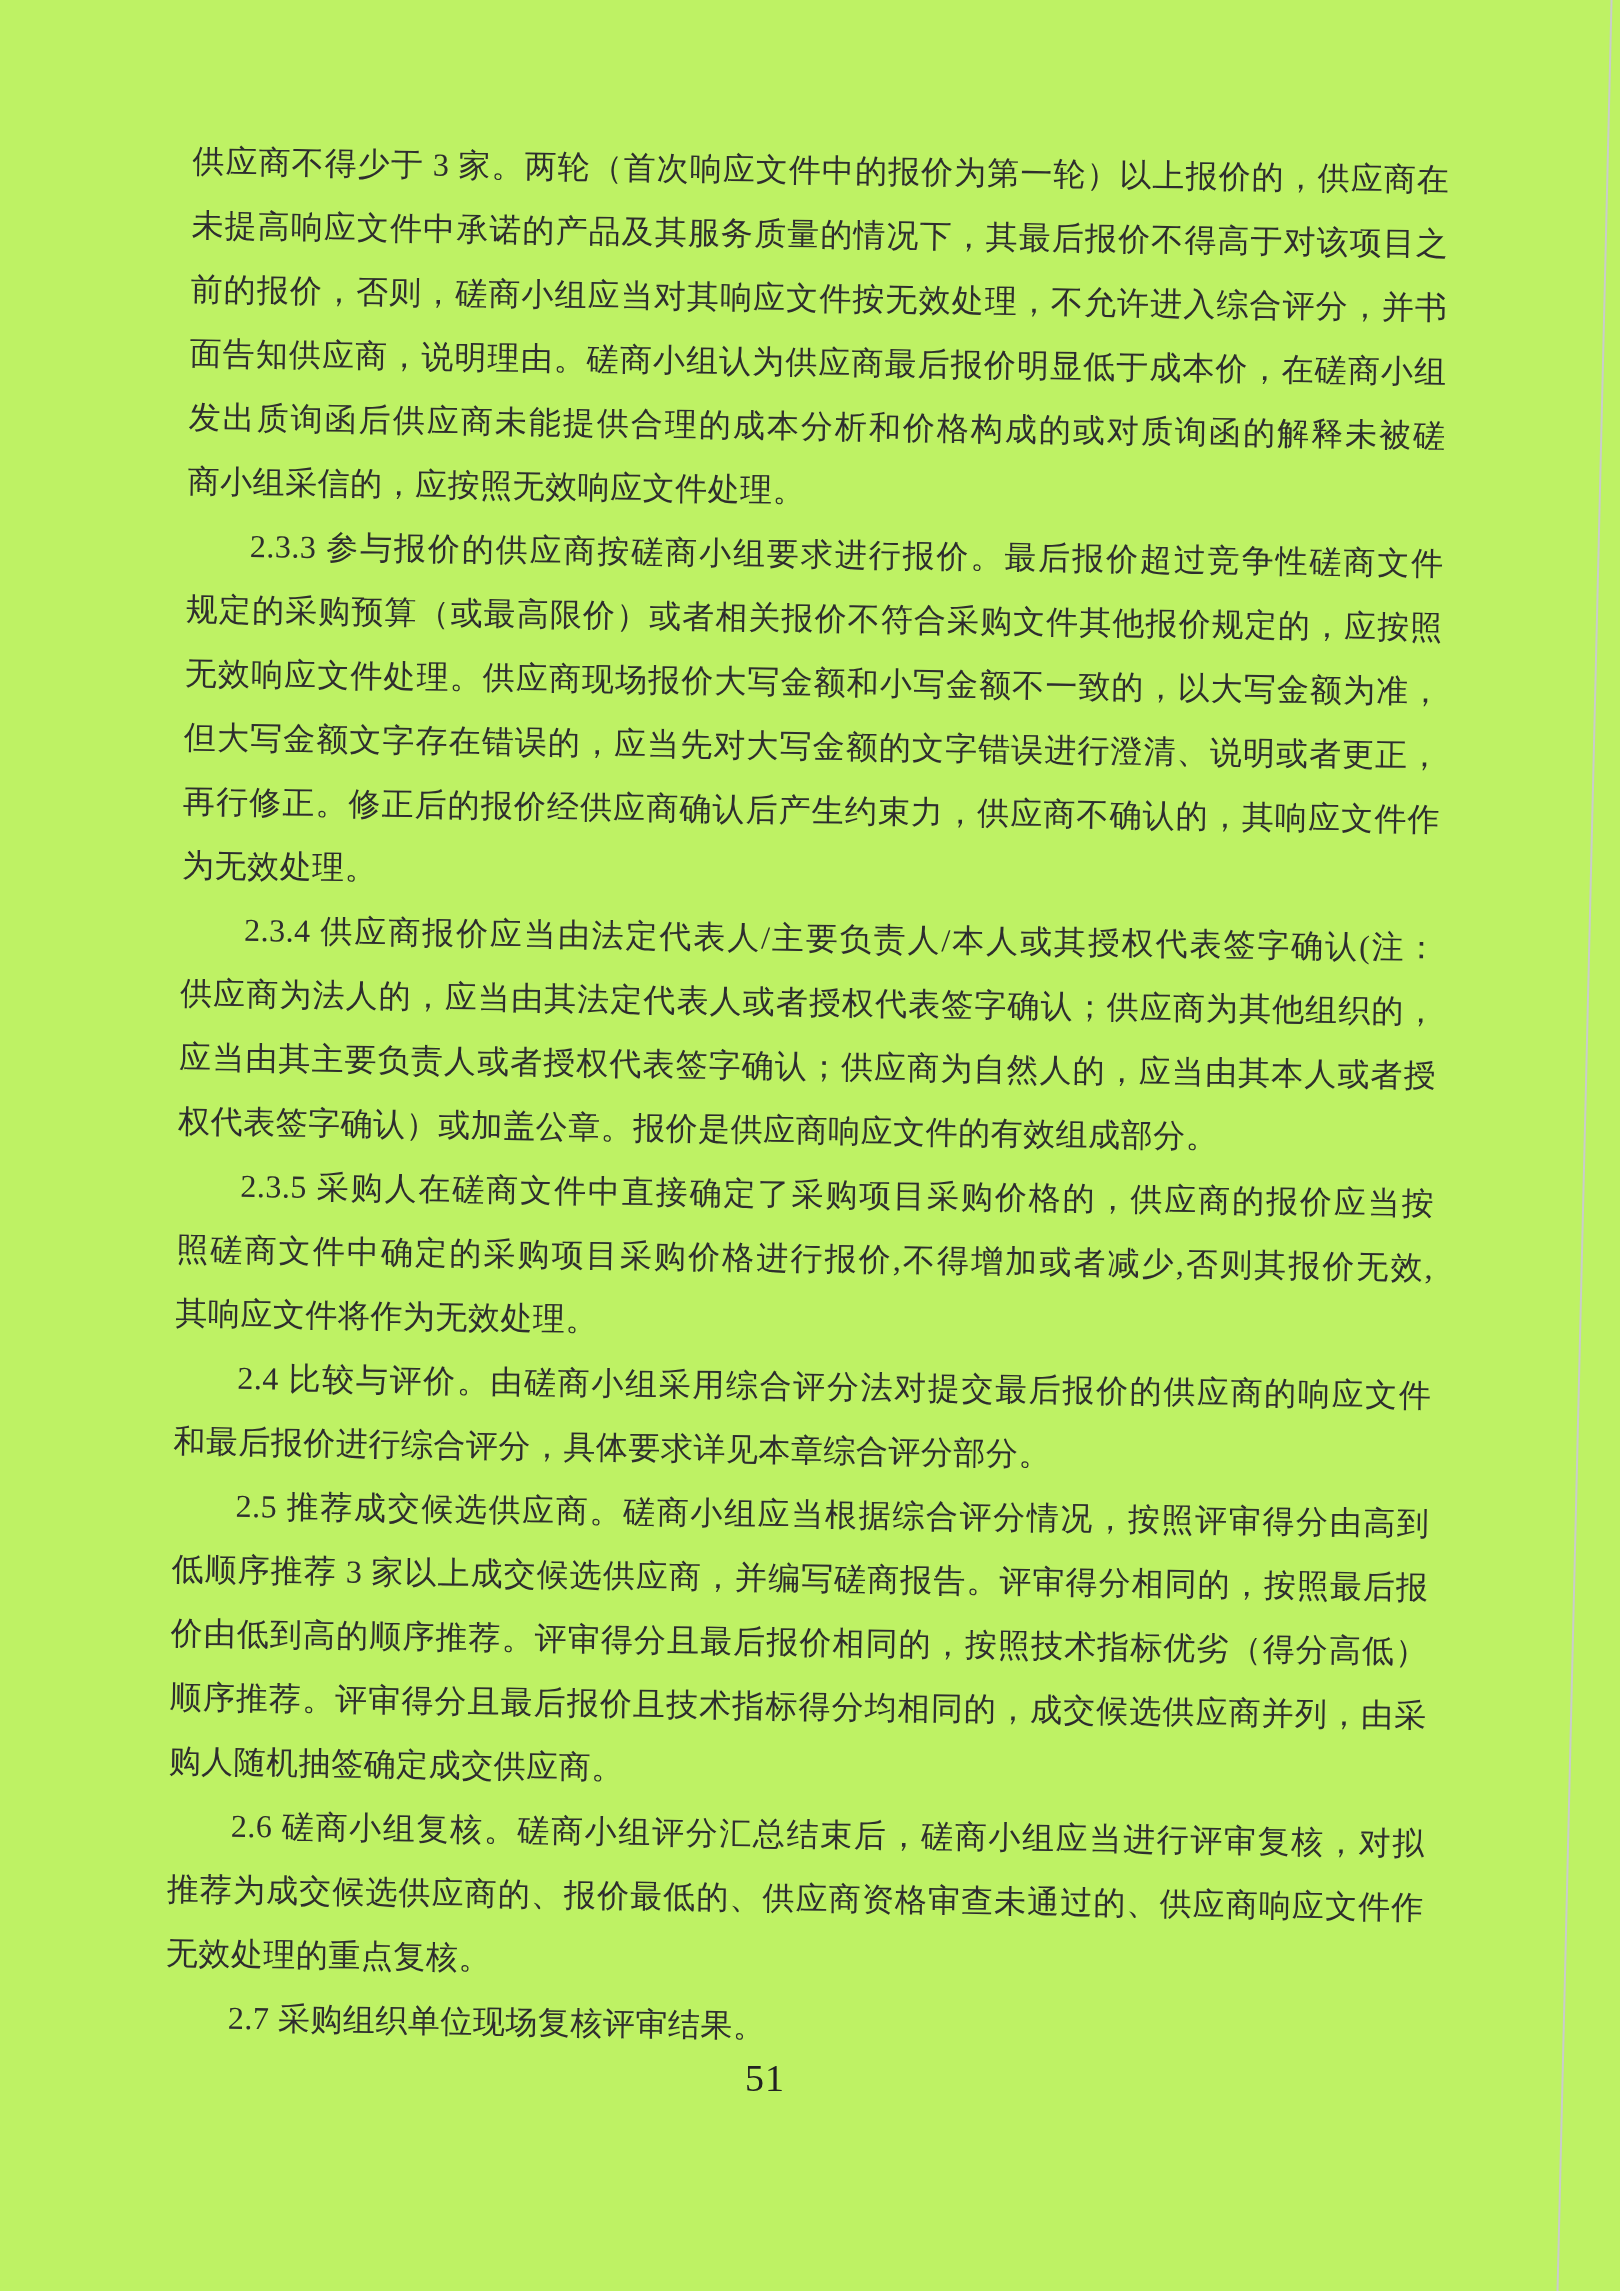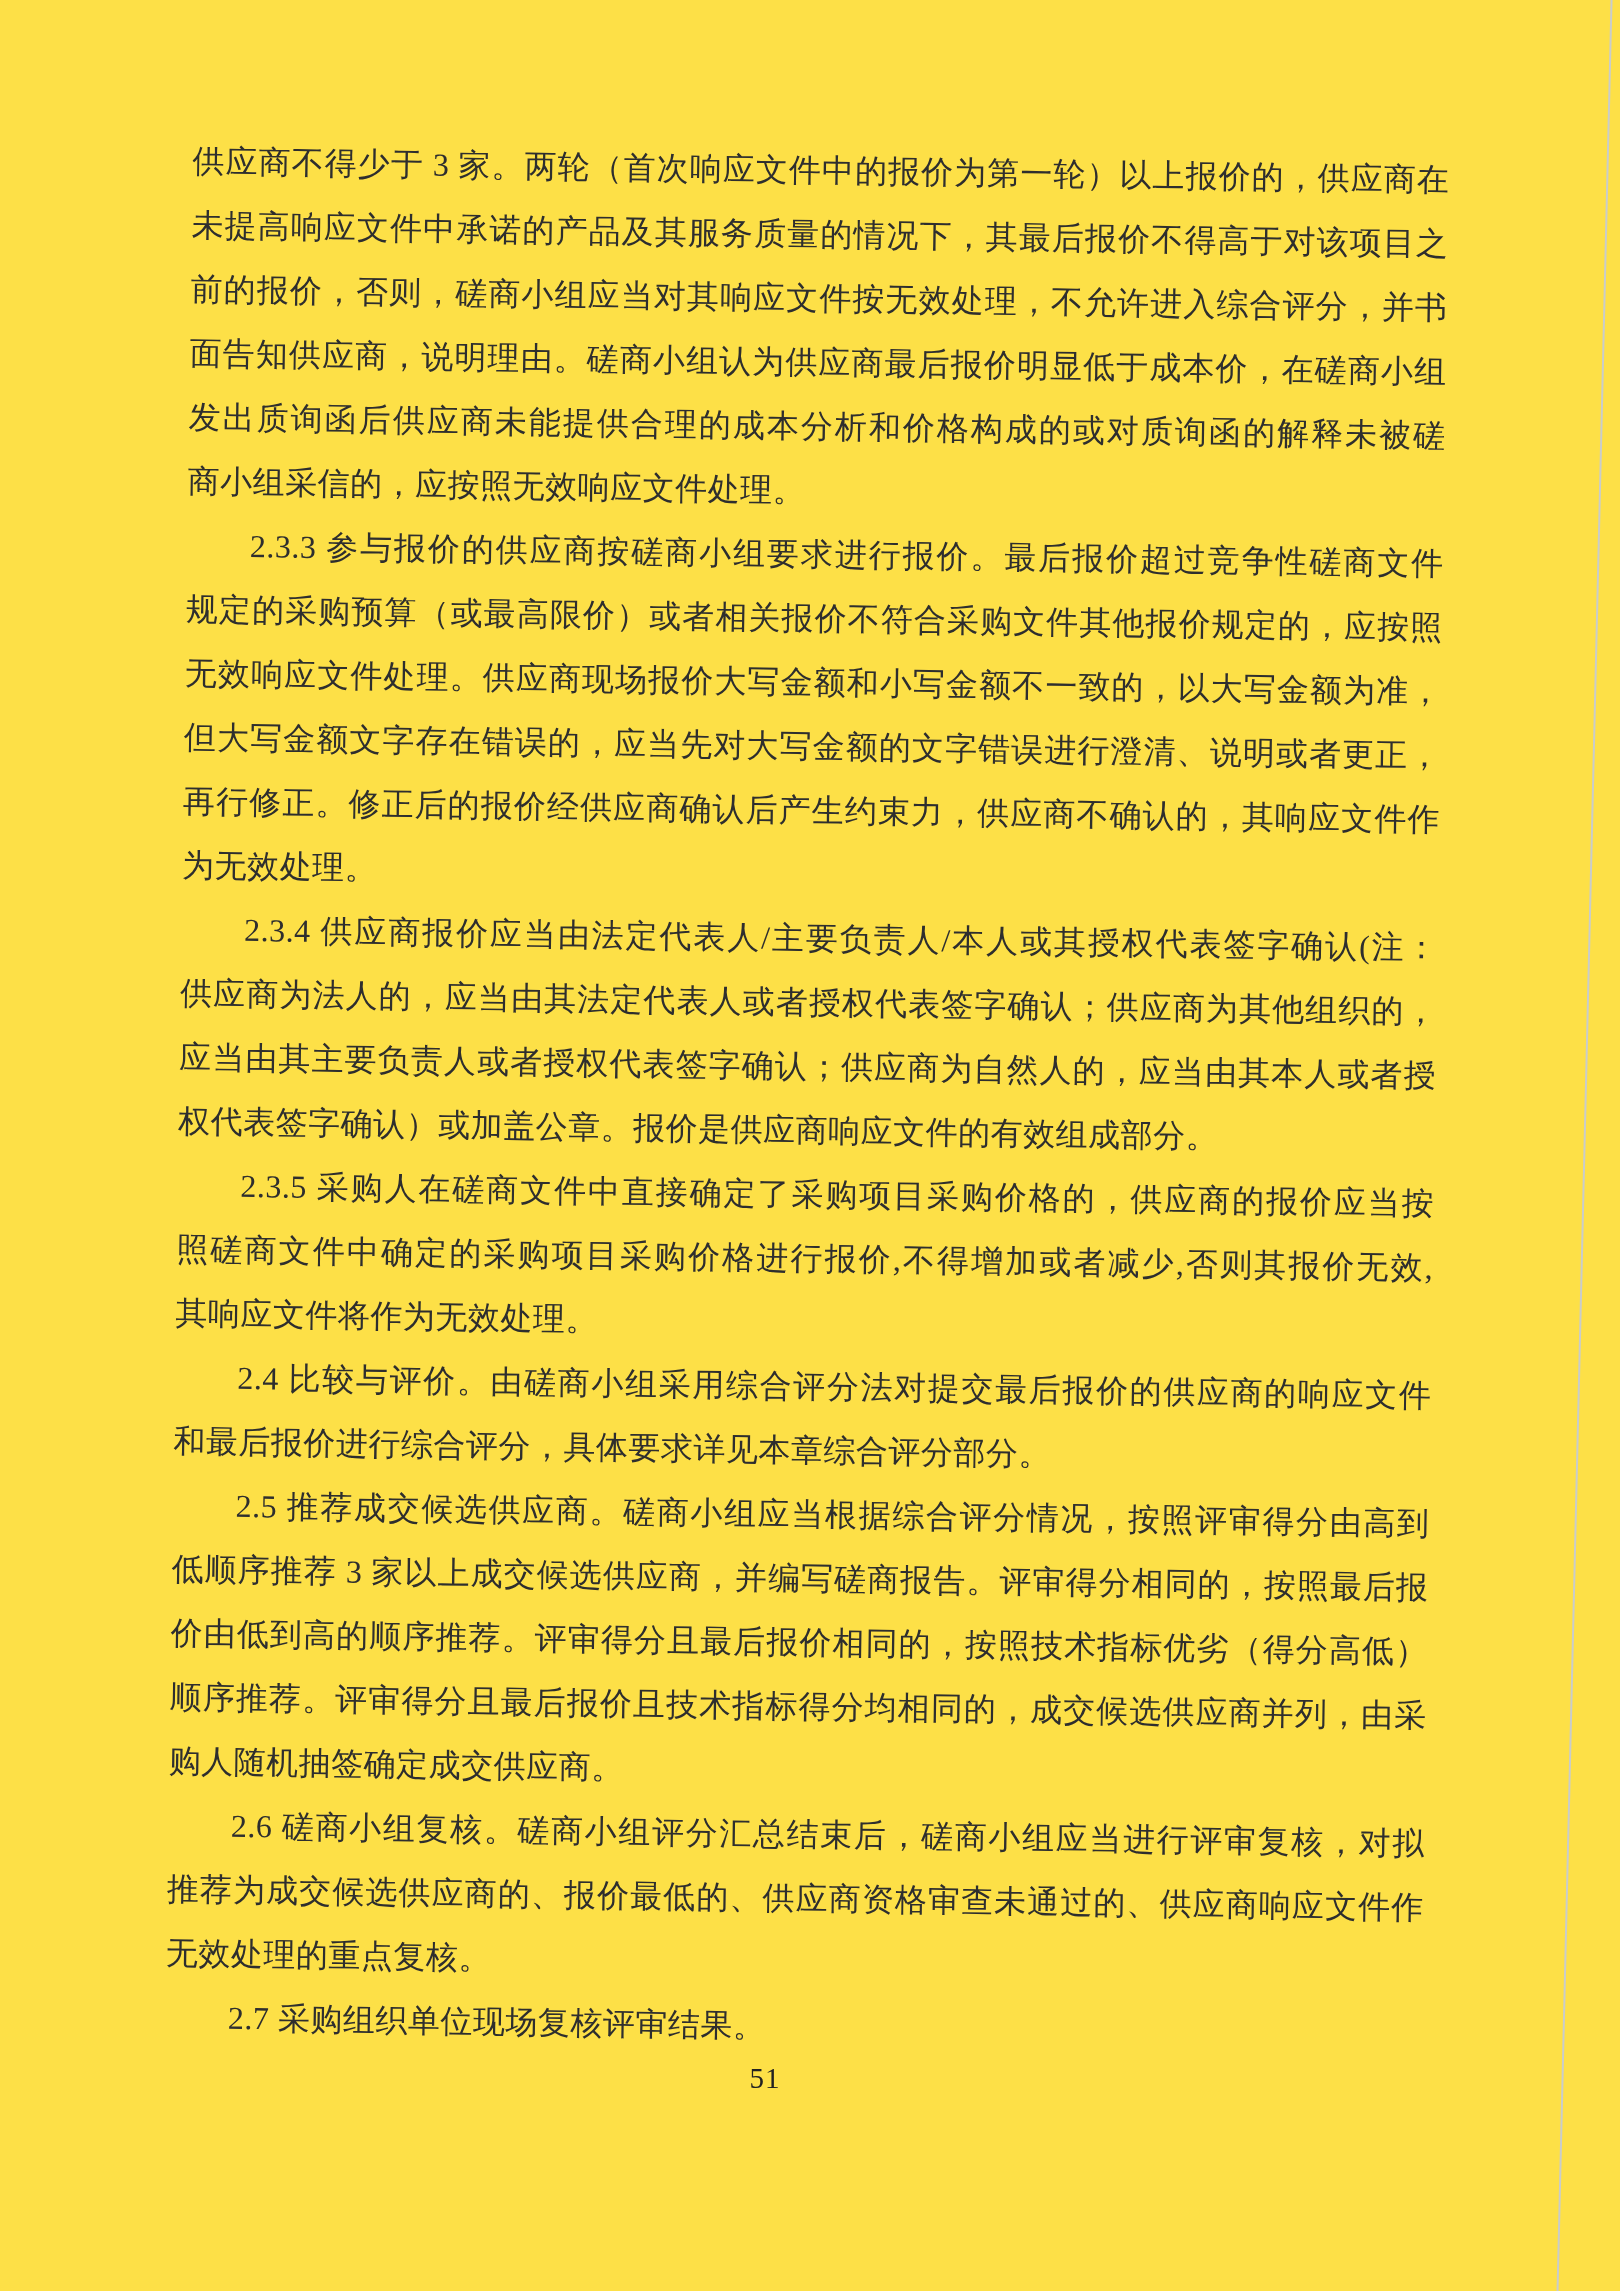--- a/index.html
+++ b/index.html
@@ -11,21 +11,21 @@
     position: relative;
     width: 1620px;
     height: 2292px;
     overflow: hidden;
     font-family: "Liberation Serif", "DejaVu Serif", serif;
     color: #2e2e2e;
   }
   .page {
     position: absolute;
     inset: 0;
-    background: #fde047;
+    background: #bef264;
   }
   
   .edge-line {
     position: absolute;
     left: 1611px;
     top: -19.6px;
     width: 2px;
     height: 2372px;
     background: #c9cccb;
     transform: rotate(1.35deg);
@@ -60,21 +60,21 @@
   .line.noj::after { content: none; }
   .line.indent { text-indent: 63px; }
   .footer-page-number {
     position: absolute;
     left: 716px;
     top: 2054px;
     width: 98px;
     height: 49px;
     line-height: 49px;
     text-align: center;
-    font-size: 29px;
+    font-size: 38px;
     letter-spacing: 1px;
     color: #222;
   }
 </style>
 </head>
 <body>
 
 <div class="page">
 
   <div class="content">

